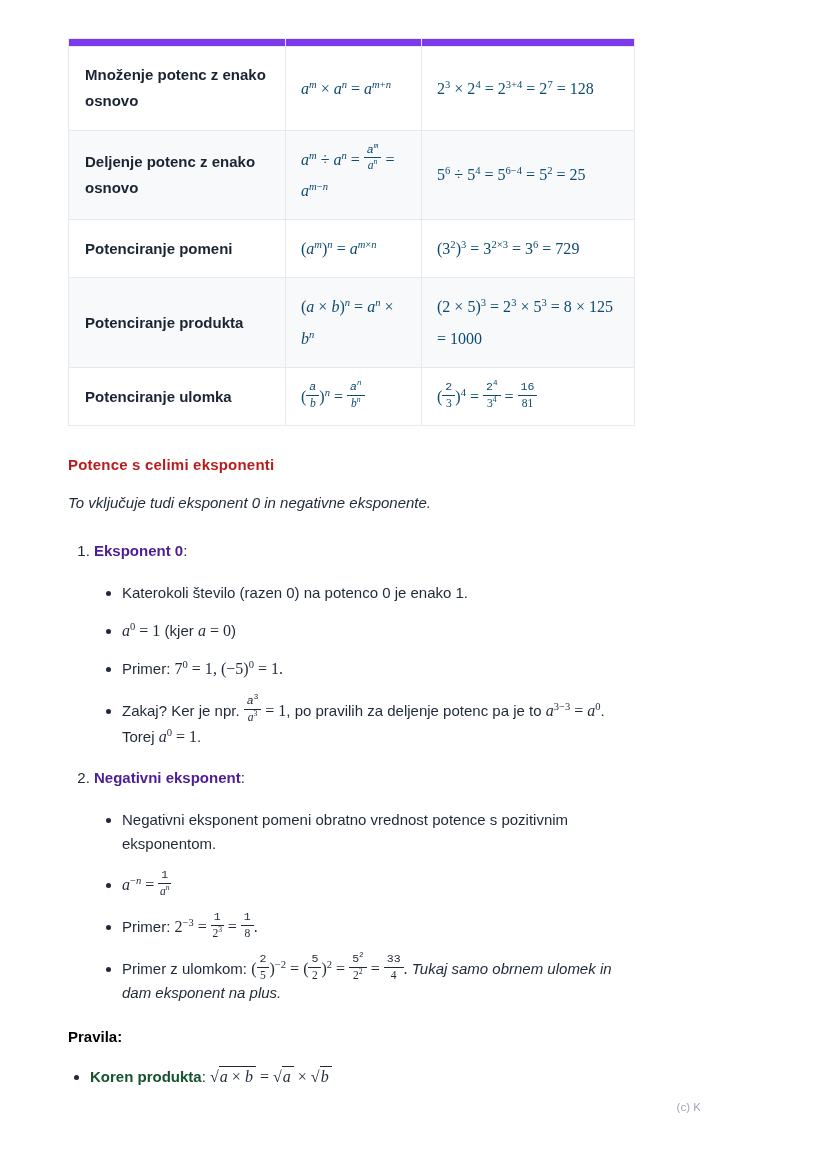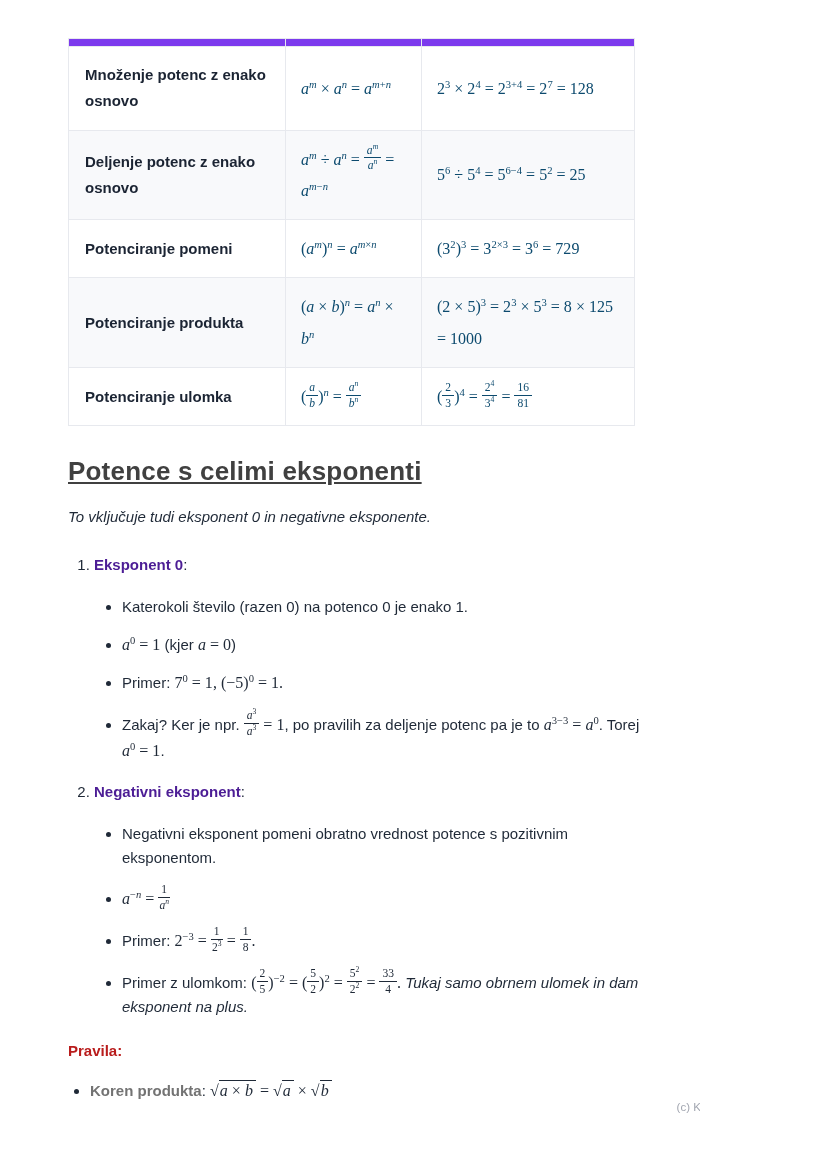--- a/index.html
+++ b/index.html
@@ -20,39 +20,39 @@
   table.rules td { border:1px solid #e7e9ee; vertical-align:middle; }
   td.lbl { font-weight:bold; font-size:15px; color:#1b2433; padding:15px 16px; line-height:1.75; }
   td.fml, td.exm { padding:13px 15px; line-height:1.95; color:#0c4a6e; }
   tr.alt td { background:#f8f9fb; }
 
   
   m { font-family:"Liberation Serif","DejaVu Serif",serif; font-size:1.07em; font-style:normal; }
   m i { font-style:italic; }
   m sup, sup { font-size:0.66em; vertical-align:super; line-height:0; }
   f { display:inline-block; text-align:center; vertical-align:-0.42em; font-size:0.72em; line-height:1.12; }
-  f > n { display:block; border-bottom:1px solid currentColor; padding:0 3px 1px; }
+  f > n { display:block; border-bottom:1px solid currentColor; padding:0 3px 1px;font-family:Liberation Mono, monospace; }
   f > d { display:block; padding-top:1px; }
   v { display:inline-block; border-top:1px solid currentColor; padding:0 3px 0 1px; line-height:1.25; margin-top:1px; }
 
   
-  h2 { font-size:26px; font-weight:bold; color:#404040; margin:30px 0 0 0; letter-spacing:0.2px;text-decoration:underline; }
+  h2 { font-size:15px; font-weight:bold; color:#b91c1c; margin:30px 0 0 0; letter-spacing:0.2px; }
   h2.second { margin-top:33px; }
   p.intro { margin:19px 0 0 0; line-height:1.5;font-style:italic; }
-  p.pravila { margin:23px 0 0 0; font-weight:bold; color:#b91c1c; }
+  p.pravila { margin:23px 0 0 0; font-weight:bold; color:#000000; }
 
   ol.main { margin:25px 0 0 0; padding-left:26px; list-style:decimal; }
   ol.main > li { line-height:1.5; }
   ol.main > li + li { margin-top:18px; }
   .li-title b { color:#4c1d95; }
   ul.disc { margin:19px 0 0 0; padding-left:28px; list-style:disc; }
   ul.disc > li { margin-bottom:13px; line-height:1.58; }
   ul.roots { margin:19px 0 0 0; padding-left:22px; }
   ul.roots > li { line-height:1.6; }
-  ul.roots b { color:#737373; }
+  ul.roots b { color:#14532d; }
   em { font-style:italic; }
 
   
   .edge-strip {
     position:absolute; left:747px; top:37px; width:41px; height:1095px;
     background:#efebf9; border-left:5px solid #cabce8; box-sizing:border-box; z-index:1;
   }
 
   .footer {
     position:absolute; top:1101px; left:615px; width:160px; text-align:right;

